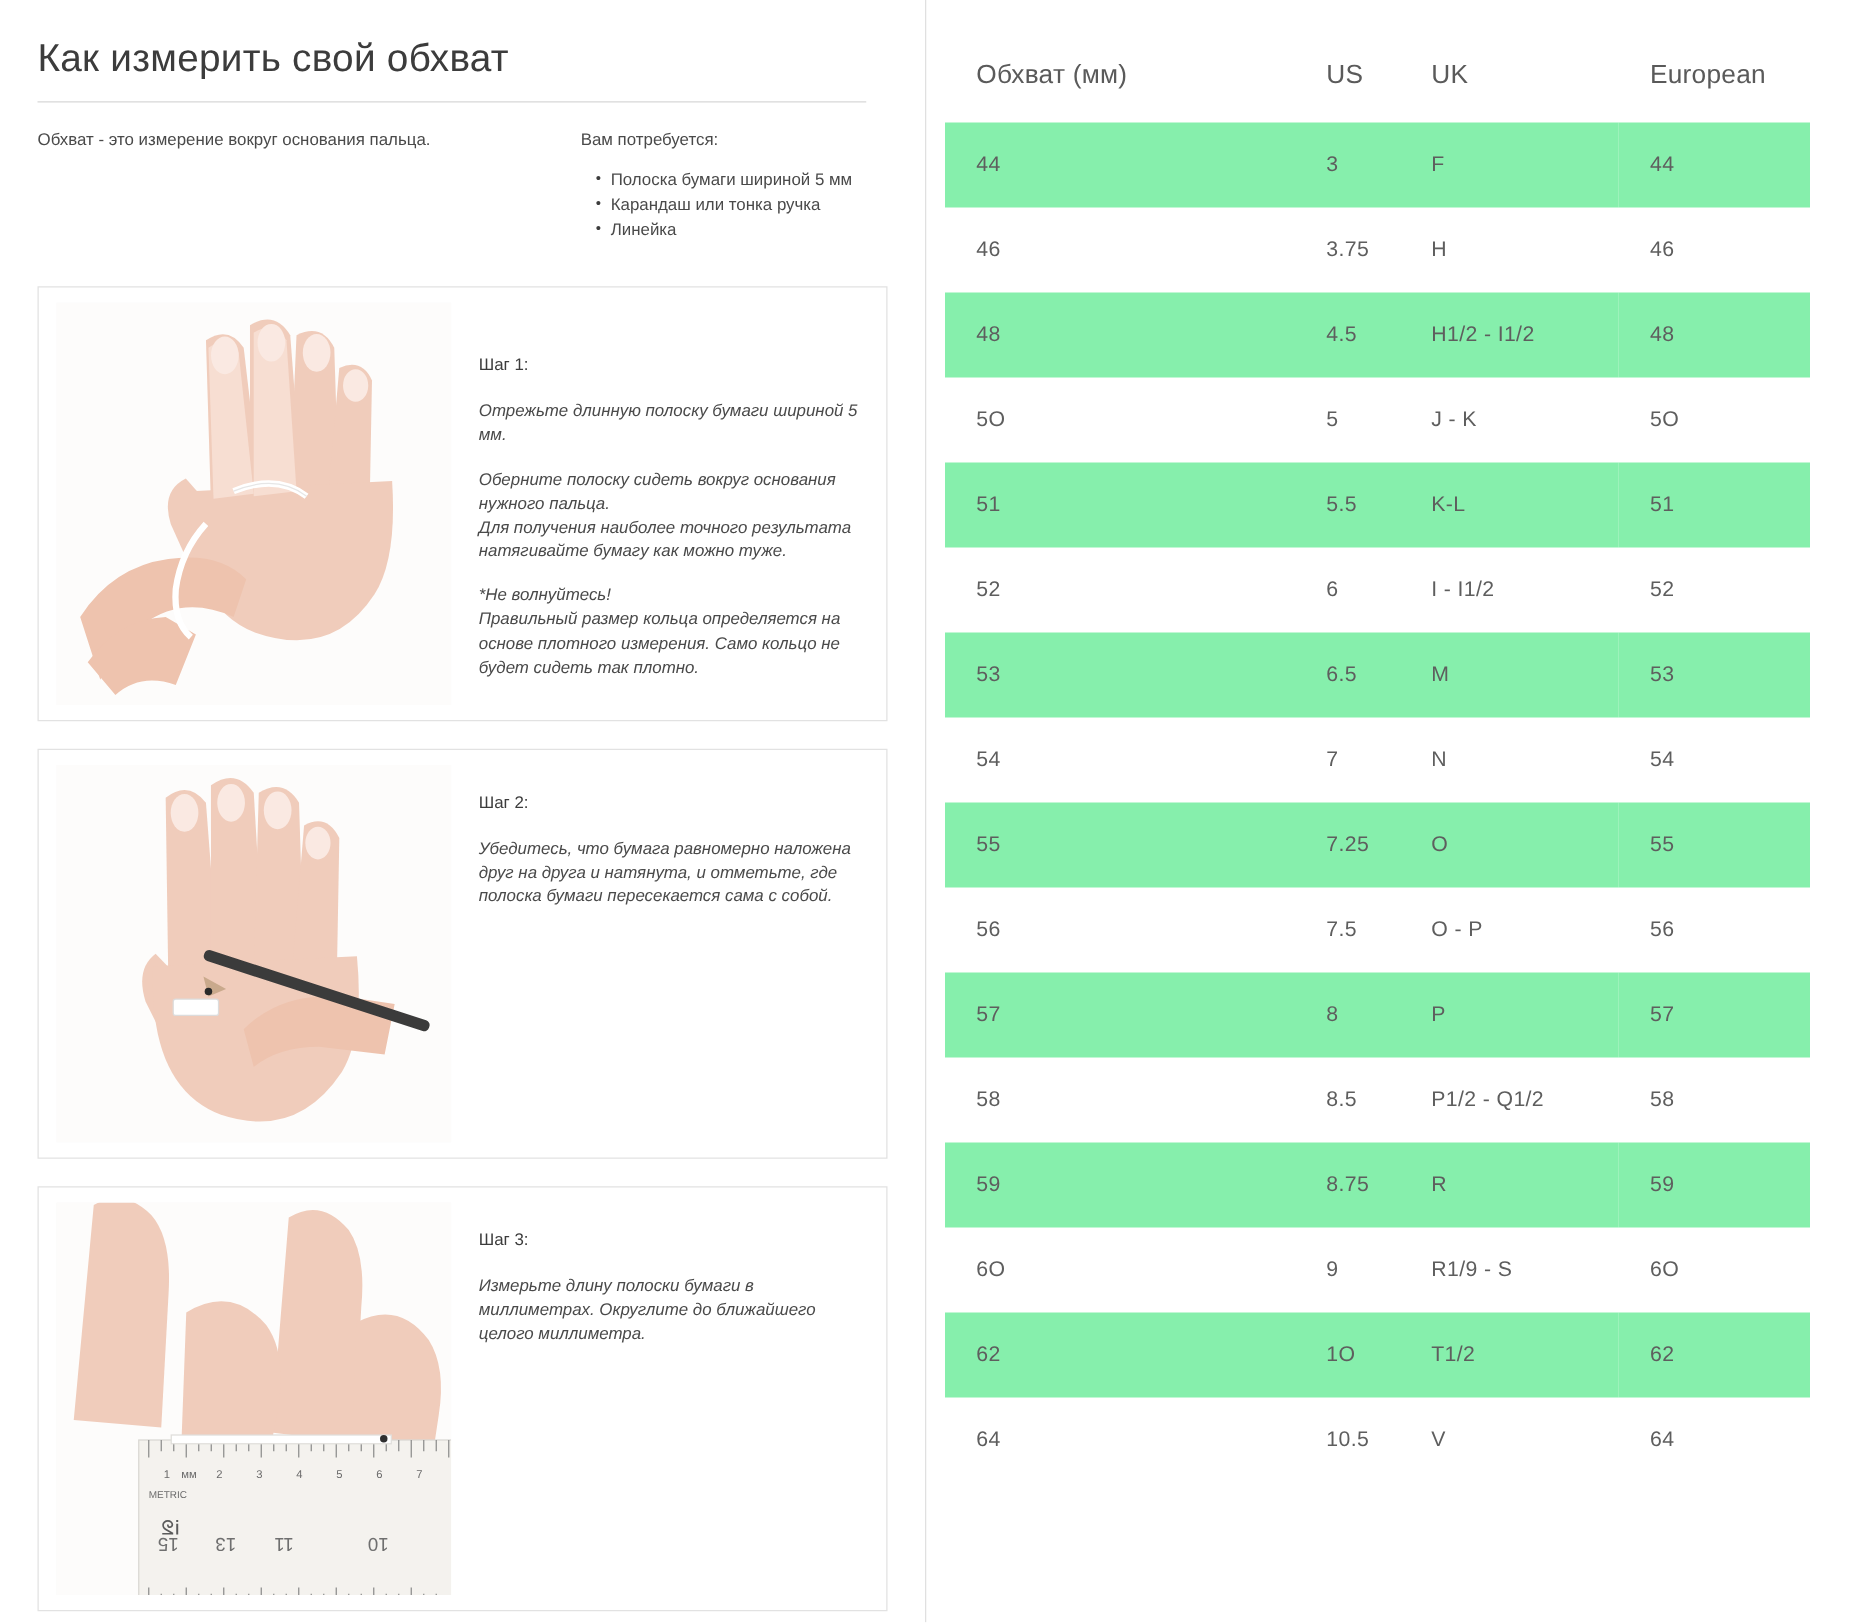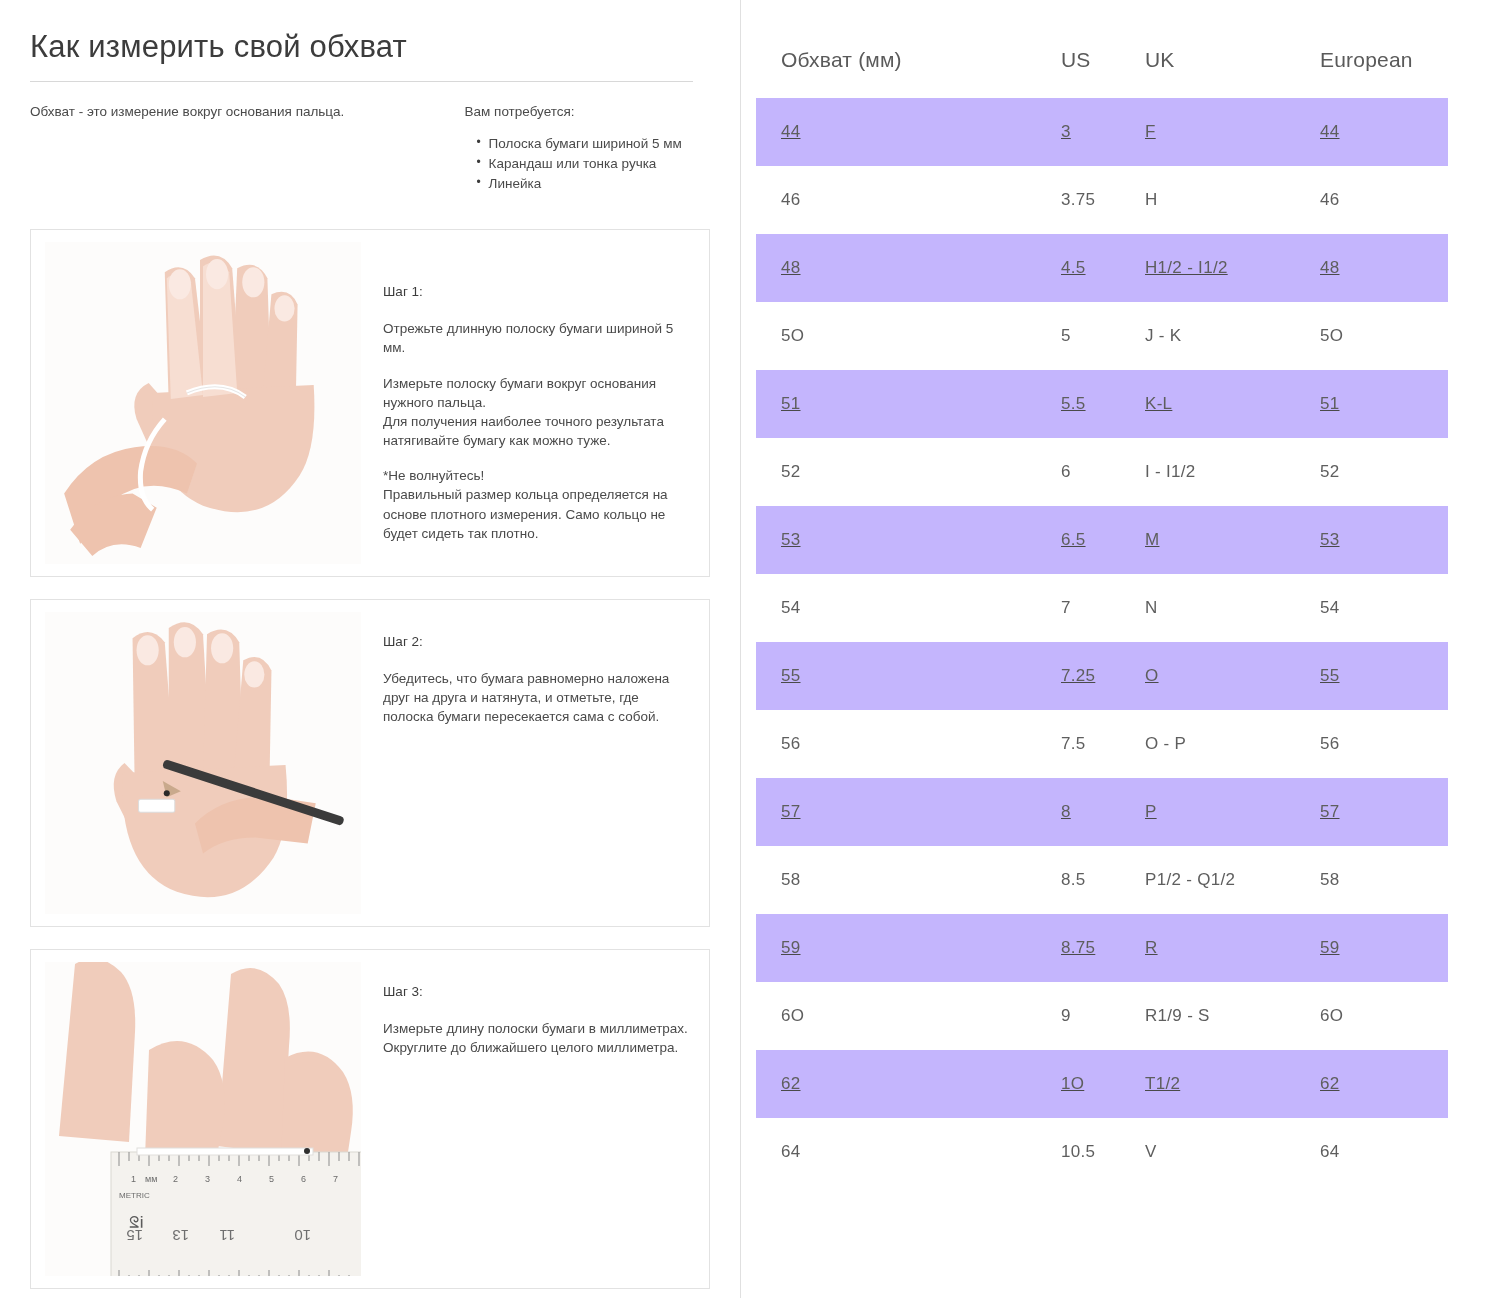--- a/index.html
+++ b/index.html
@@ -79,21 +79,21 @@
     overflow: hidden;
     height: 100%;
   }
   .step-text {
     padding: 20px 8px 0 22px;
     font-size: 13.5px;
     line-height: 1.42;
     color: #4a4a4a;
   }
   .step-label { margin-bottom: 18px; color: #3c3c3c; }
-  .step-p { margin: 0 0 16px 0; }
+  .step-p { margin: 0 0 16px 0; font-style: italic; }
   .step-p:last-child { margin-bottom: 0; }
 
   
   .hand-svg { display: block; width: 100%; height: 100%; }
 
   
   .v-divider {
     position: absolute;
     left: 740px; top: 0;
     width: 1px; height: 1298px;
@@ -122,21 +122,21 @@
     letter-spacing: 0.2px;
   }
   table.size-table td {
     font-size: 17px;
     color: #5e5e5e;
     padding: 0 0 0 25px;
     height: 68px;
     vertical-align: middle;
     letter-spacing: 0.3px;
   }
-  table.size-table tbody tr.alt { background: #c4b5fd; text-decoration: underline; }
+  table.size-table tbody tr.alt { background: #86efac; }
   col.c1 { width: 280px; }
   col.c2 { width: 84px; }
   col.c3 { width: 175px; }
   col.c4 { width: 153px; }
 </style>
 </head>
 <body>
 
 <div class="page">
 
@@ -188,21 +188,21 @@
             <path d="M120 176 q-20 22 -24 52 q-2 26 12 38"></path>
           </g>
           <g stroke="#e6e6e6" stroke-width="1" fill="none">
             <path d="M142 150 q34 -14 58 4"></path>
           </g>
         </svg>
       </div>
       <div class="step-text">
         <div class="step-label">Шаг 1:</div>
         <p class="step-p">Отрежьте длинную полоску бумаги шириной 5 мм.</p>
-        <p class="step-p" style="white-space:pre-line">Измерьте полоску бумаги вокруг основания нужного пальца.
+        <p class="step-p" style="white-space:pre-line">Оберните полоску сидеть вокруг основания нужного пальца.
 Для получения наиболее точного результата натягивайте бумагу как можно туже.</p>
         <p class="step-p" style="white-space:pre-line">*Не волнуйтесь!
 Правильный размер кольца определяется на основе плотного измерения. Само кольцо не будет сидеть так плотно.</p>
       </div>
     </div>
 
     <div class="step-box b2">
       <div class="photo">
         <svg class="hand-svg" viewBox="0 0 316 300" preserveAspectRatio="xMidYMid slice" aria-hidden="true">
           <rect x="0" y="0" width="316" height="300" fill="#fdfcfb"></rect>

